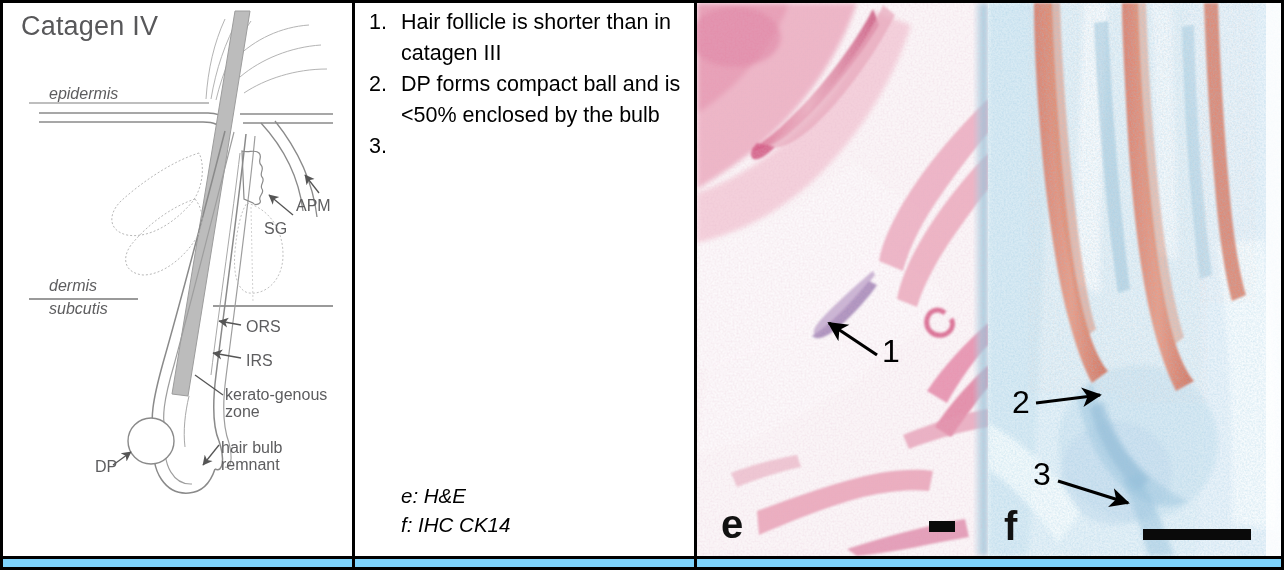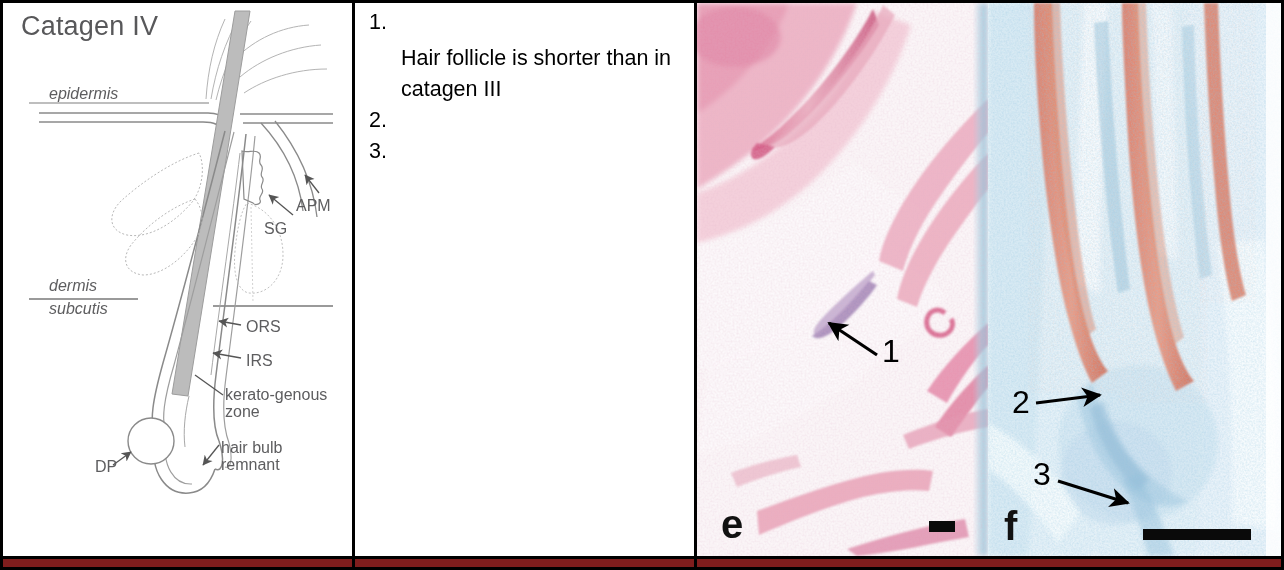--- a/index.html
+++ b/index.html
@@ -11,21 +11,21 @@
     width: 1284px;
     height: 570px;
     overflow: hidden;
     font-family: "Liberation Sans", sans-serif;
   }
 
   #figure {
     position: relative;
     width: 1284px;
     height: 570px;
-    background: #7f1d1d;
+    background: #7dd3fc;
   }
 
   
   .frame-line {
     position: absolute;
     background: #000000;
   }
   .v-div-1 { left: 352px; top: 0; width: 3px; height: 558px; }
   .v-div-2 { left: 694px; top: 0; width: 3px; height: 558px; }
   .h-top    { left: 0; top: 0; width: 1284px; height: 3px; }
@@ -112,21 +112,20 @@
     font-size: 21.5px;
     line-height: 31px;
     color: #000000;
   }
   .note-text {
     flex: 1 1 auto;
     font-size: 21.5px;
     line-height: 31px;
     color: #000000;
     padding-right: 8px;
-    margin-top: 36px;
   }
   #stain-key {
     position: absolute;
     left: 46px; top: 478px;
     font-size: 20.5px;
     font-style: italic;
     line-height: 29px;
     color: #000000;
   }
 
@@ -293,26 +292,31 @@
   </div>
 
   <div id="cell-notes">
     <div id="notes-list">
       <div class="note-row">
         <div class="note-num">1.</div>
         <div class="note-text">Hair follicle is shorter than in catagen III</div>
       </div>
       <div class="note-row">
         <div class="note-num">2.</div>
+        <div class="note-text">DP forms compact ball and is &lt;50% enclosed by the bulb</div>
       </div>
       <div class="note-row">
         <div class="note-num">3.</div>
       </div>
     </div>
 
+    <div id="stain-key">
+      <div>e: H&amp;E</div>
+      <div>f: IHC CK14</div>
+    </div>
   </div>
 
   <div id="cell-micro">
 
     <div class="micro-panel" id="panel-e">
       <svg class="micro-canvas" viewBox="0 0 291 553" preserveAspectRatio="none">
         <defs>
           <filter id="grainE" x="0" y="0" width="100%" height="100%">
             <feTurbulence type="fractalNoise" baseFrequency="0.85" numOctaves="4" seed="7" result="n"></feTurbulence>
             <feColorMatrix in="n" type="saturate" values="0.15" result="ns"></feColorMatrix>

